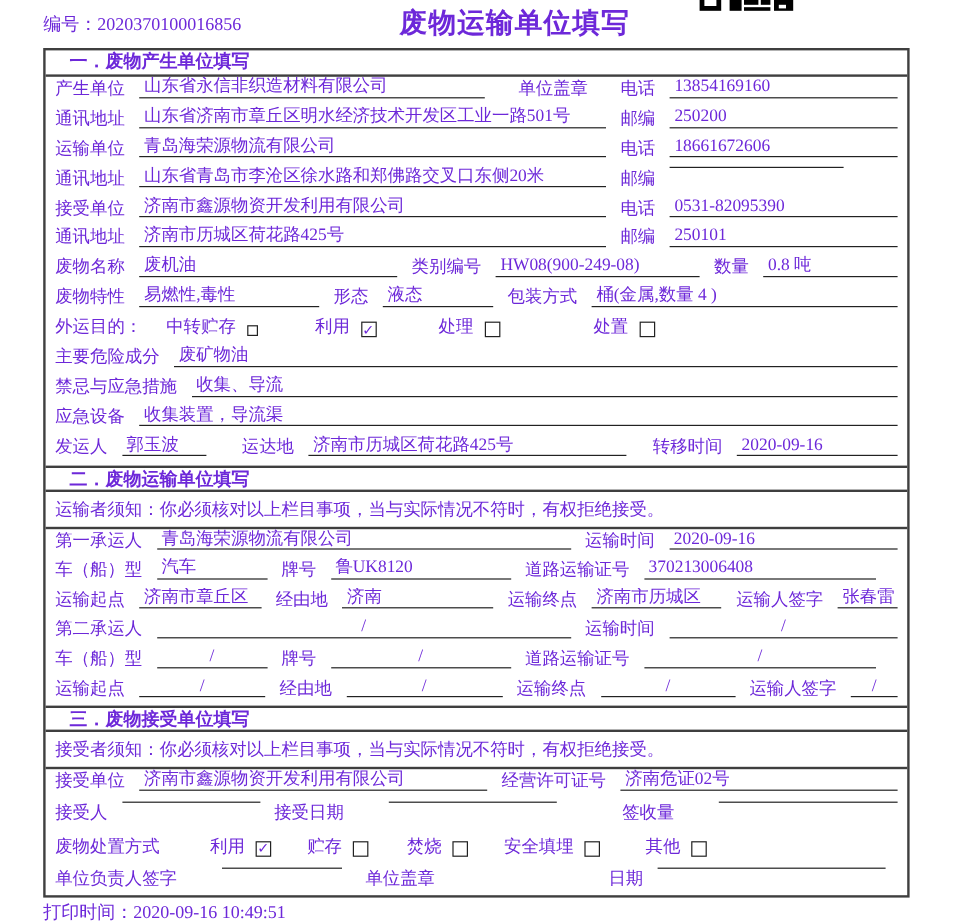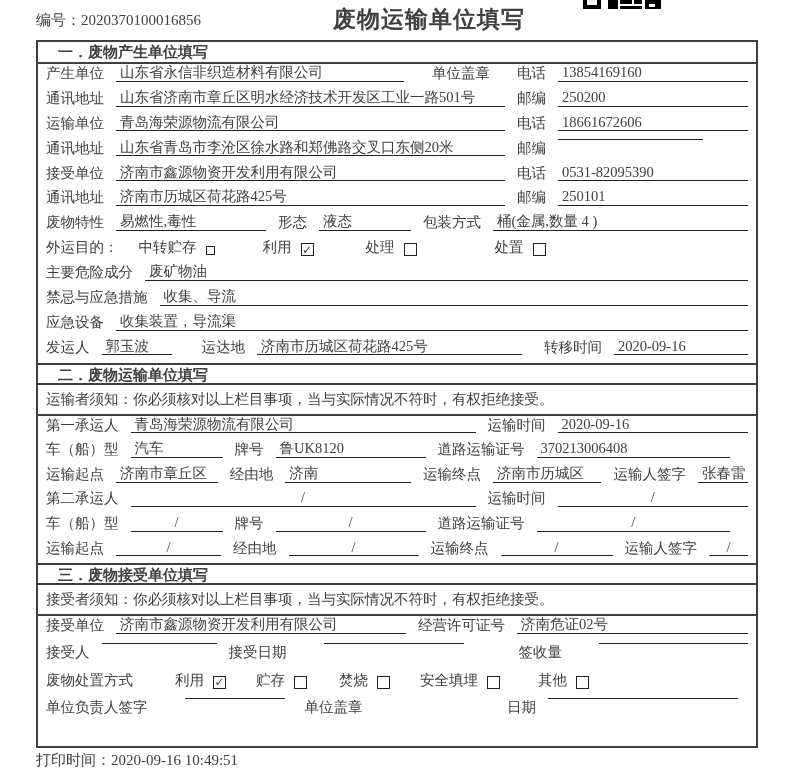--- a/index.html
+++ b/index.html
@@ -1,19 +1,19 @@
 <!DOCTYPE html>
 <html><head>
 <meta charset="utf-8">
 <style>
   * { margin:0; padding:0; box-sizing:border-box; }
   html,body { background:#ffffff; }
   .page {
     position:relative; width:796px; height:768px; background:#ffffff;
-    font-family:"Liberation Serif","DejaVu Serif",serif; color:#404040;
+    font-family:"Liberation Serif","DejaVu Serif",serif; color:#6d28d9;
     overflow:hidden;
   }
   .serial { position:absolute; left:36px; top:11px; font-size:15px; white-space:nowrap; }
   .title  { position:absolute; left:333px; top:4px; font-size:23px; font-weight:bold; letter-spacing:1px; white-space:nowrap; }
 
   .qr { position:absolute; left:583px; top:0; width:80px; height:10px; }
   .qr div { position:absolute; background:#000; }
   .qr .b1 { left:0; top:0; width:18px; height:9px; }
   .qr .b1w { left:4px; top:0; width:10px; height:5px; background:#fff; }
   .qr .b2 { left:25px; top:0; width:10px; height:9px; }
@@ -120,20 +120,28 @@
       <span class="fld w190">0531-82095390</span>
     </div>
 
     <div class="row row1">
       <span class="lbl">通讯地址</span>
       <span class="fld grow">济南市历城区荷花路425号</span>
       <span class="lbl ml12">邮编</span>
       <span class="fld w190">250101</span>
     </div>
 
+    <div class="row row1">
+      <span class="lbl">废物名称</span>
+      <span class="fld w215">废机油</span>
+      <span class="lbl ml12">类别编号</span>
+      <span class="fld w170">HW08(900-249-08)</span>
+      <span class="lbl ml12">数量</span>
+      <span class="fld grow">0.8 吨</span>
+    </div>
 
     <div class="row row1">
       <span class="lbl">废物特性</span>
       <span class="fld w150">易燃性,毒性</span>
       <span class="lbl ml12">形态</span>
       <span class="fld w92">液态</span>
       <span class="lbl ml12">包装方式</span>
       <span class="fld grow">桶(金属,数量 4 )</span>
     </div>
 

